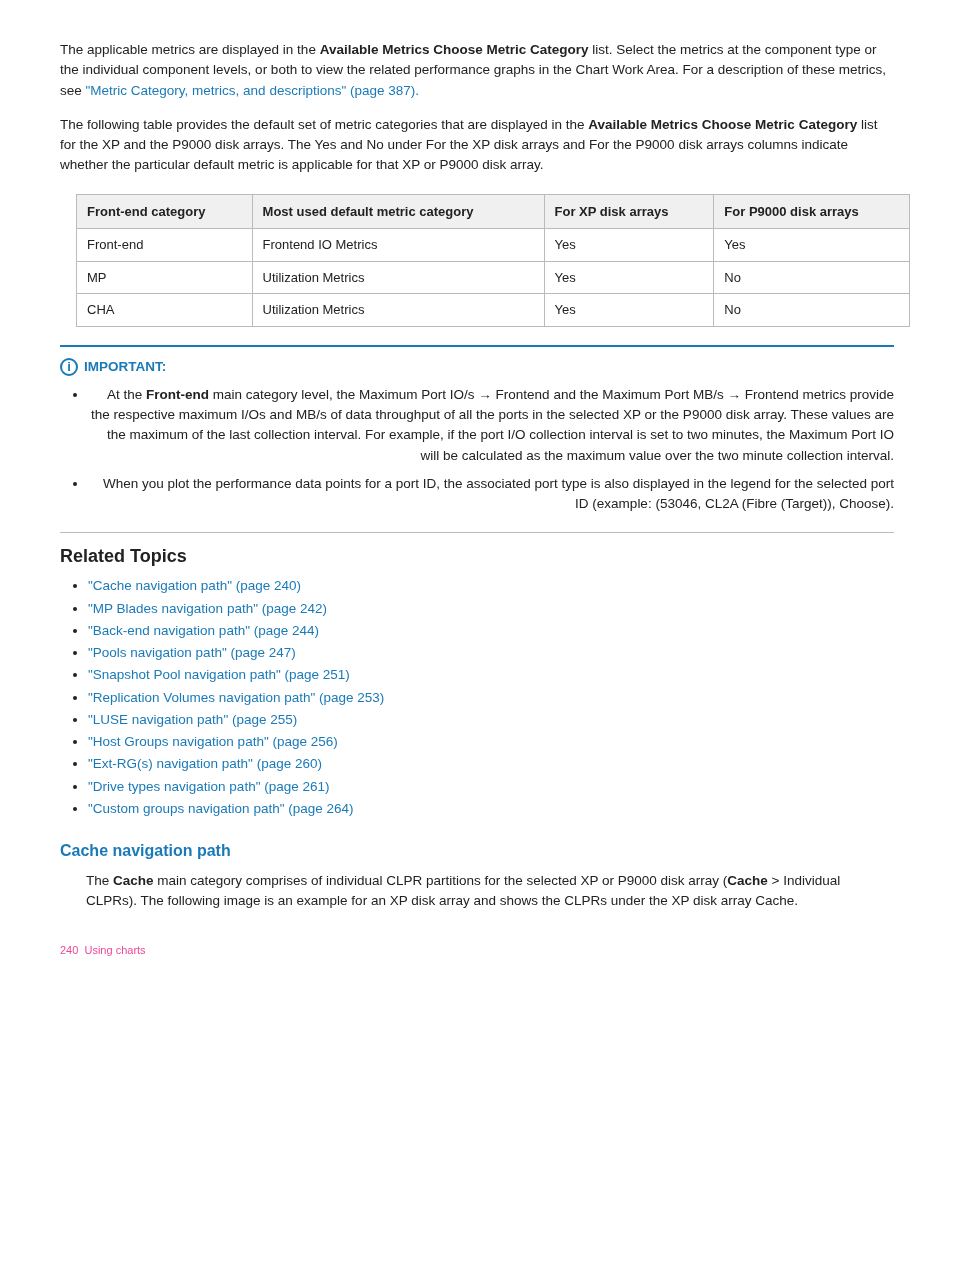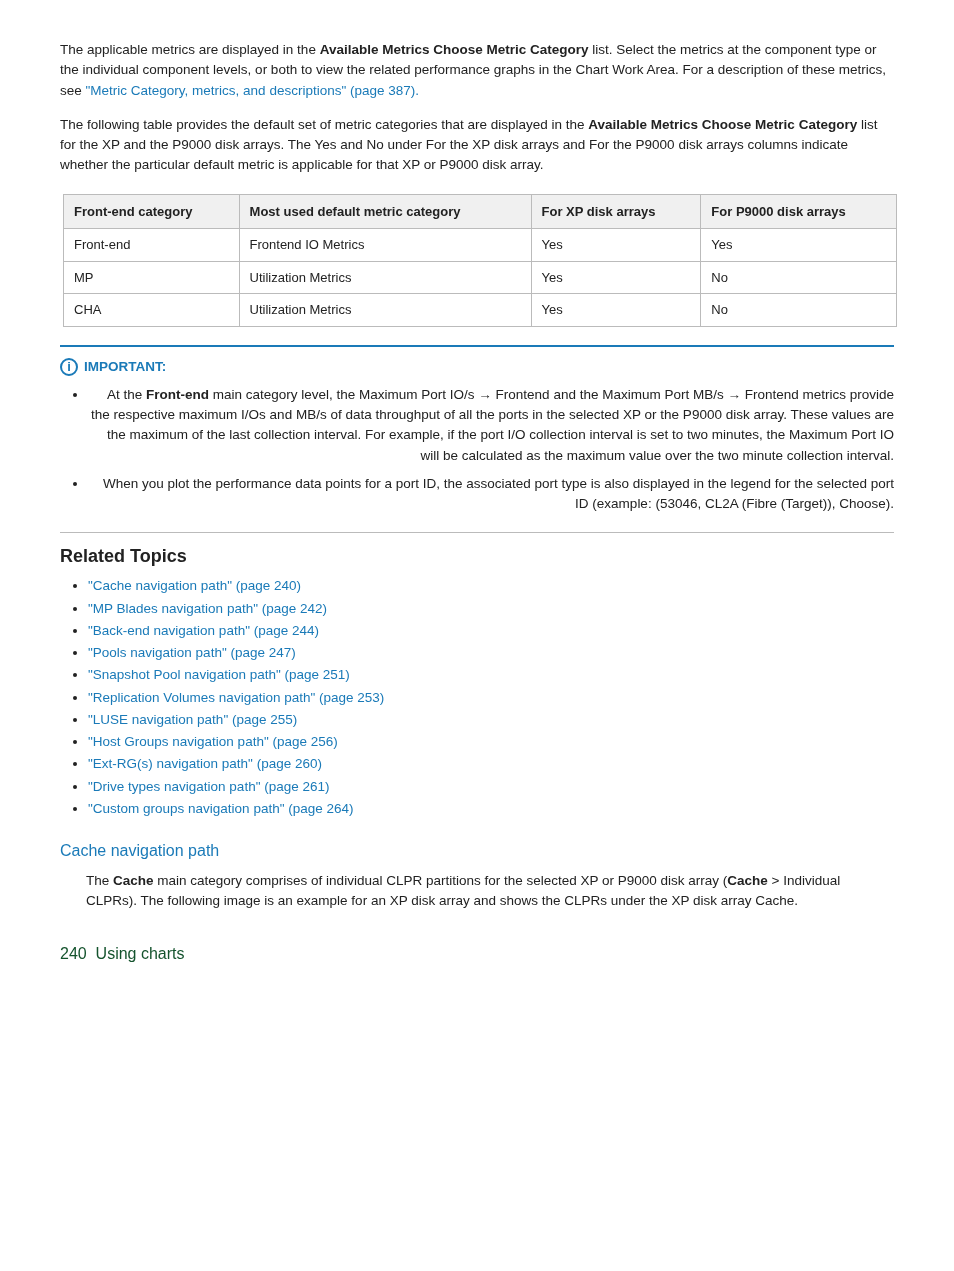--- a/index.html
+++ b/index.html
@@ -18,21 +18,21 @@
       color: #1a7ab8;
       text-decoration: none;
     }
     strong {
       font-weight: bold;
     }
     
     .metrics-table {
       width: 100%;
       border-collapse: collapse;
-      margin: 18px 0 18px 3px;
+      margin: 18px 0 18px 16px;
       font-size: 13px;
     }
     .metrics-table th {
       background: #f0f0f0;
       border: 1px solid #bbb;
       padding: 7px 10px;
       font-weight: bold;
       text-align: left;
       vertical-align: bottom;
     }
@@ -92,31 +92,31 @@
       list-style: disc;
       padding-left: 28px;
     }
     .related-links-list li {
       margin-bottom: 2px;
     }
     
     .section-heading {
       color: #1a7ab8;
       font-size: 16px;
-      font-weight: normal;
+      font-weight: bold;
       margin: 20px 0 8px 0;
     }
     .section-body {
       margin-left: 26px;
     }
     
     .page-footer {
       margin-top: 30px;
-      font-size: 16px;
-      color: #14532d;
+      font-size: 11px;
+      color: #ec4899;
     }
   </style>
 </head>
 <body>
 
 <p class="intro-text">
   <span>The applicable metrics are displayed in the </span><strong>Available Metrics Choose Metric Category</strong><span> list. Select the metrics at the component type or the individual component levels, or both to view the related performance graphs in the Chart Work Area. For a description of these metrics, see </span><a href="#">"Metric Category, metrics, and descriptions" (page 387).</a>
 </p>
 
 <p class="intro-text">

